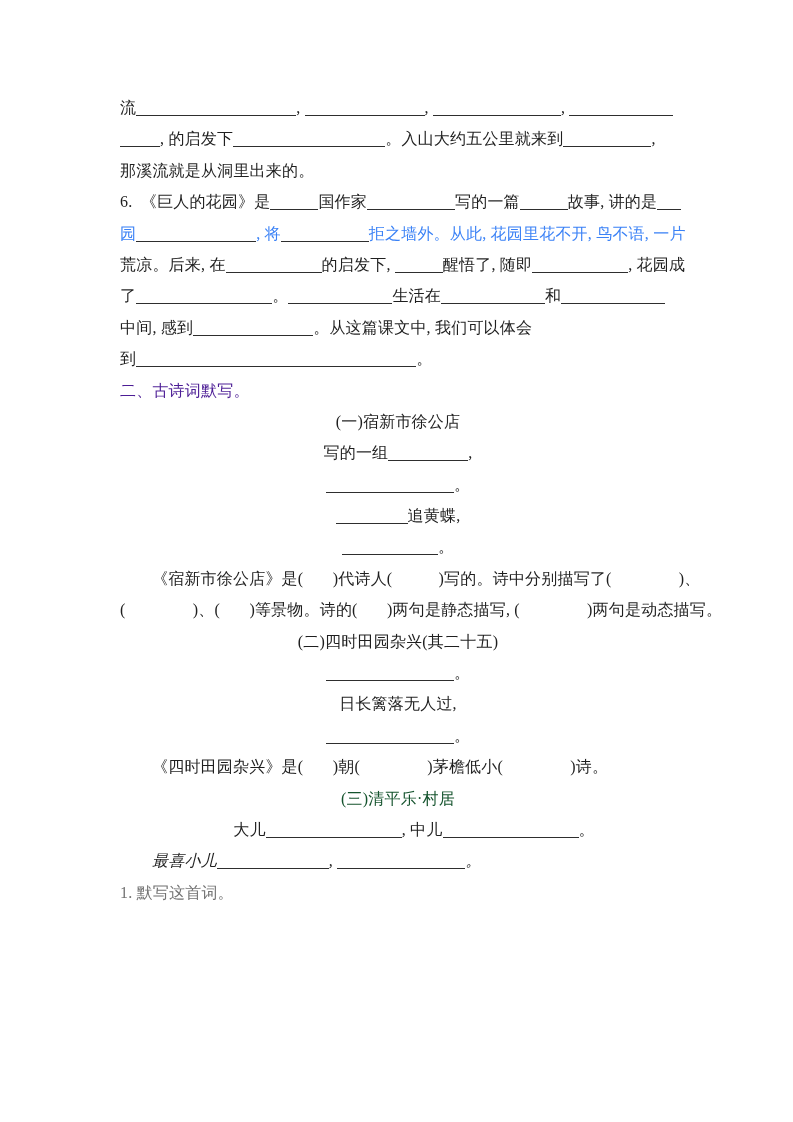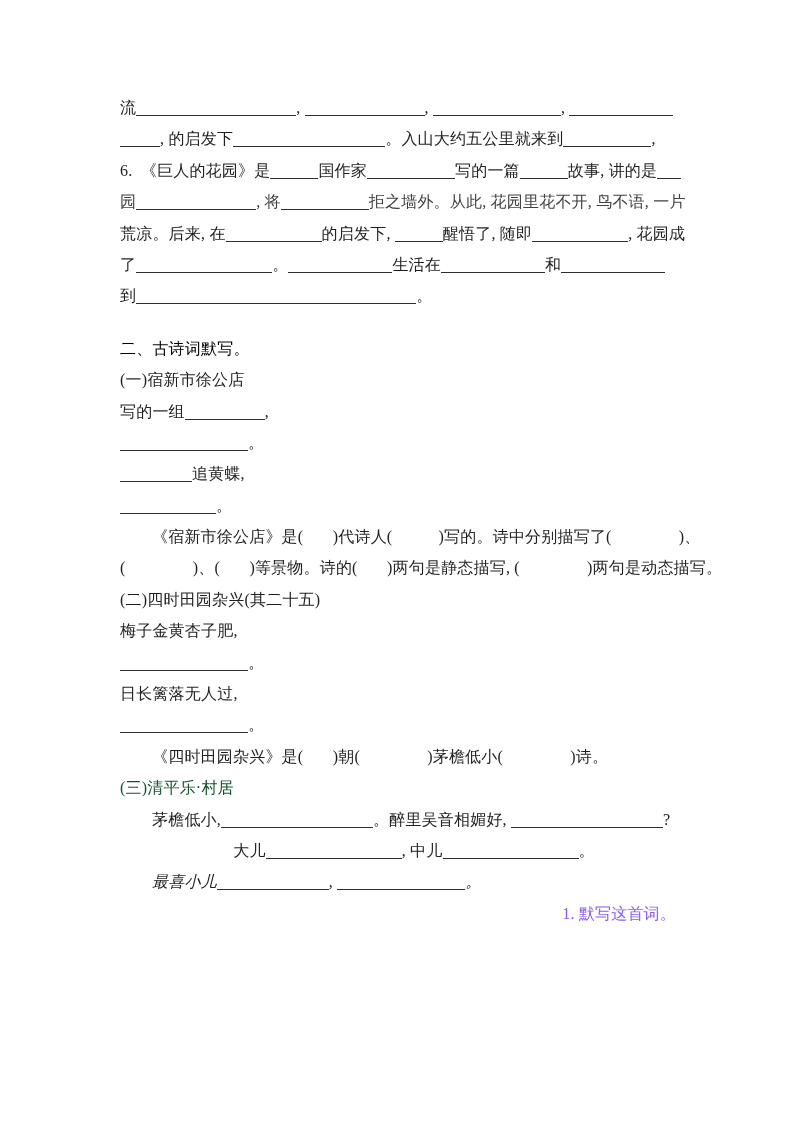--- a/index.html
+++ b/index.html
@@ -22,54 +22,54 @@
     width: 556px;
   }
   .line {
     font-size: 16px;
     line-height: 31.4px;
     height: 31.4px;
     color: #1f1f1f;
     white-space: pre;
     letter-spacing: 0.2px;
   }
-  .line.center { }
+  .line.center { text-align: center; }
   .line.indent { padding-left: 32px; }
   .blank {
     display: inline-block;
     height: 15px;
     border-bottom: 1px solid #2e2e2e;
     margin-bottom: -3px;
   }
 </style>
 </head>
 <body>
 
 <div class="page" style="background: rgb(255, 255, 255);">
   <div class="content">
       <div class="line body" style="color: rgb(31, 31, 31);"><span>流</span><span class="blank" style="width: 160px; border-bottom-color: rgb(46, 46, 46);"></span><span>, </span><span class="blank" style="width: 120px; border-bottom-color: rgb(46, 46, 46);"></span><span>, </span><span class="blank" style="width: 128px; border-bottom-color: rgb(46, 46, 46);"></span><span>, </span><span class="blank" style="width: 104px; border-bottom-color: rgb(46, 46, 46);"></span></div>
       <div class="line body" style="color: rgb(31, 31, 31);"><span class="blank" style="width: 40px; border-bottom-color: rgb(46, 46, 46);"></span><span>, 的启发下</span><span class="blank" style="width: 152px; border-bottom-color: rgb(46, 46, 46);"></span><span>。入山大约五公里就来到</span><span class="blank" style="width: 88px; border-bottom-color: rgb(46, 46, 46);"></span><span>,</span></div>
+      <div class="line body" style="color: rgb(31, 31, 31);"><span>那溪流就是从洞里出来的。</span></div>
       <div class="line body" style="color: rgb(31, 31, 31);"><span>6.  《巨人的花园》是</span><span class="blank" style="width: 48px; border-bottom-color: rgb(46, 46, 46);"></span><span>国作家</span><span class="blank" style="width: 88px; border-bottom-color: rgb(46, 46, 46);"></span><span>写的一篇</span><span class="blank" style="width: 48px; border-bottom-color: rgb(46, 46, 46);"></span><span>故事, 讲的是</span><span class="blank" style="width: 24px; border-bottom-color: rgb(46, 46, 46);"></span></div>
-      <div class="line body" style="color: #404040;"><span>园</span><span class="blank" style="width: 120px; border-bottom-color: rgb(46, 46, 46);"></span><span>, 将</span><span class="blank" style="width: 88px; border-bottom-color: rgb(46, 46, 46);"></span><span>拒之墙外。从此, 花园里花不开, 鸟不语, 一片</span></div>
+      <div class="line body" style="color: #3b82f6;"><span>园</span><span class="blank" style="width: 120px; border-bottom-color: rgb(46, 46, 46);"></span><span>, 将</span><span class="blank" style="width: 88px; border-bottom-color: rgb(46, 46, 46);"></span><span>拒之墙外。从此, 花园里花不开, 鸟不语, 一片</span></div>
       <div class="line body" style="color: rgb(31, 31, 31);"><span>荒凉。后来, 在</span><span class="blank" style="width: 96px; border-bottom-color: rgb(46, 46, 46);"></span><span>的启发下, </span><span class="blank" style="width: 48px; border-bottom-color: rgb(46, 46, 46);"></span><span>醒悟了, 随即</span><span class="blank" style="width: 96px; border-bottom-color: rgb(46, 46, 46);"></span><span>, 花园成</span></div>
       <div class="line body" style="color: rgb(31, 31, 31);"><span>了</span><span class="blank" style="width: 136px; border-bottom-color: rgb(46, 46, 46);"></span><span>。</span><span class="blank" style="width: 104px; border-bottom-color: rgb(46, 46, 46);"></span><span>生活在</span><span class="blank" style="width: 104px; border-bottom-color: rgb(46, 46, 46);"></span><span>和</span><span class="blank" style="width: 104px; border-bottom-color: rgb(46, 46, 46);"></span></div>
+      <div class="line body" style="color: rgb(31, 31, 31);"><span>中间, 感到</span><span class="blank" style="width: 120px; border-bottom-color: rgb(46, 46, 46);"></span><span>。从这篇课文中, 我们可以体会</span></div>
       <div class="line body" style="color: rgb(31, 31, 31);"><span>到</span><span class="blank" style="width: 280px; border-bottom-color: rgb(46, 46, 46);"></span><span>。</span></div>
-      <div class="line body" style="color: #000000; margin-top: 21px;"><span>二、古诗词默写。</span></div>
+      <div class="line body" style="color: #4c1d95;"><span>二、古诗词默写。</span></div>
       <div class="line center" style="color: rgb(31, 31, 31);"><span>(一)宿新市徐公店</span></div>
       <div class="line center" style="color: rgb(31, 31, 31);"><span>写的一组</span><span class="blank" style="width: 80px; border-bottom-color: rgb(46, 46, 46);"></span><span>,</span></div>
       <div class="line center" style="color: rgb(31, 31, 31);"><span class="blank" style="width: 128px; border-bottom-color: rgb(46, 46, 46);"></span><span>。</span></div>
       <div class="line center" style="color: rgb(31, 31, 31);"><span class="blank" style="width: 72px; border-bottom-color: rgb(46, 46, 46);"></span><span>追黄蝶,</span></div>
       <div class="line center" style="color: rgb(31, 31, 31);"><span class="blank" style="width: 96px; border-bottom-color: rgb(46, 46, 46);"></span><span>。</span></div>
       <div class="line indent" style="color: rgb(31, 31, 31);"><span>《宿新市徐公店》是(       )代诗人(           )写的。诗中分别描写了(                )、</span></div>
       <div class="line body" style="color: rgb(31, 31, 31);"><span>(                )、(       )等景物。诗的(       )两句是静态描写, (                )两句是动态描写。</span></div>
       <div class="line center" style="color: rgb(31, 31, 31);"><span>(二)四时田园杂兴(其二十五)</span></div>
-      <div class="line center" style="color: rgb(31, 31, 31);"><span>梅子金黄杏子肥,</span></div>
       <div class="line center" style="color: rgb(31, 31, 31);"><span class="blank" style="width: 128px; border-bottom-color: rgb(46, 46, 46);"></span><span>。</span></div>
       <div class="line center" style="color: rgb(31, 31, 31);"><span>日长篱落无人过,</span></div>
       <div class="line center" style="color: rgb(31, 31, 31);"><span class="blank" style="width: 128px; border-bottom-color: rgb(46, 46, 46);"></span><span>。</span></div>
       <div class="line indent" style="color: rgb(31, 31, 31);"><span>《四时田园杂兴》是(       )朝(                )茅檐低小(                )诗。</span></div>
       <div class="line center" style="color: #14532d;"><span>(三)清平乐·村居</span></div>
-      <div class="line indent" style="color: rgb(31, 31, 31);"><span>茅檐低小,</span><span class="blank" style="width: 152px; border-bottom-color: rgb(46, 46, 46);"></span><span>。醉里吴音相媚好, </span><span class="blank" style="width: 152px; border-bottom-color: rgb(46, 46, 46);"></span><span>?</span></div>
       <div class="line indent" style="color: rgb(31, 31, 31); text-align: center;"><span>大儿</span><span class="blank" style="width: 136px; border-bottom-color: rgb(46, 46, 46);"></span><span>, 中儿</span><span class="blank" style="width: 136px; border-bottom-color: rgb(46, 46, 46);"></span><span>。</span></div>
       <div class="line indent" style="color: rgb(31, 31, 31); font-style: italic;"><span>最喜小儿</span><span class="blank" style="width: 112px; border-bottom-color: rgb(46, 46, 46);"></span><span>, </span><span class="blank" style="width: 128px; border-bottom-color: rgb(46, 46, 46);"></span><span>。</span></div>
-      <div class="line body" style="color: #8b5cf6; text-align: right;"><span>1. 默写这首词。</span></div>
+      <div class="line body" style="color: #737373;"><span>1. 默写这首词。</span></div>
     </div>
 </div>
 
 </body></html>

